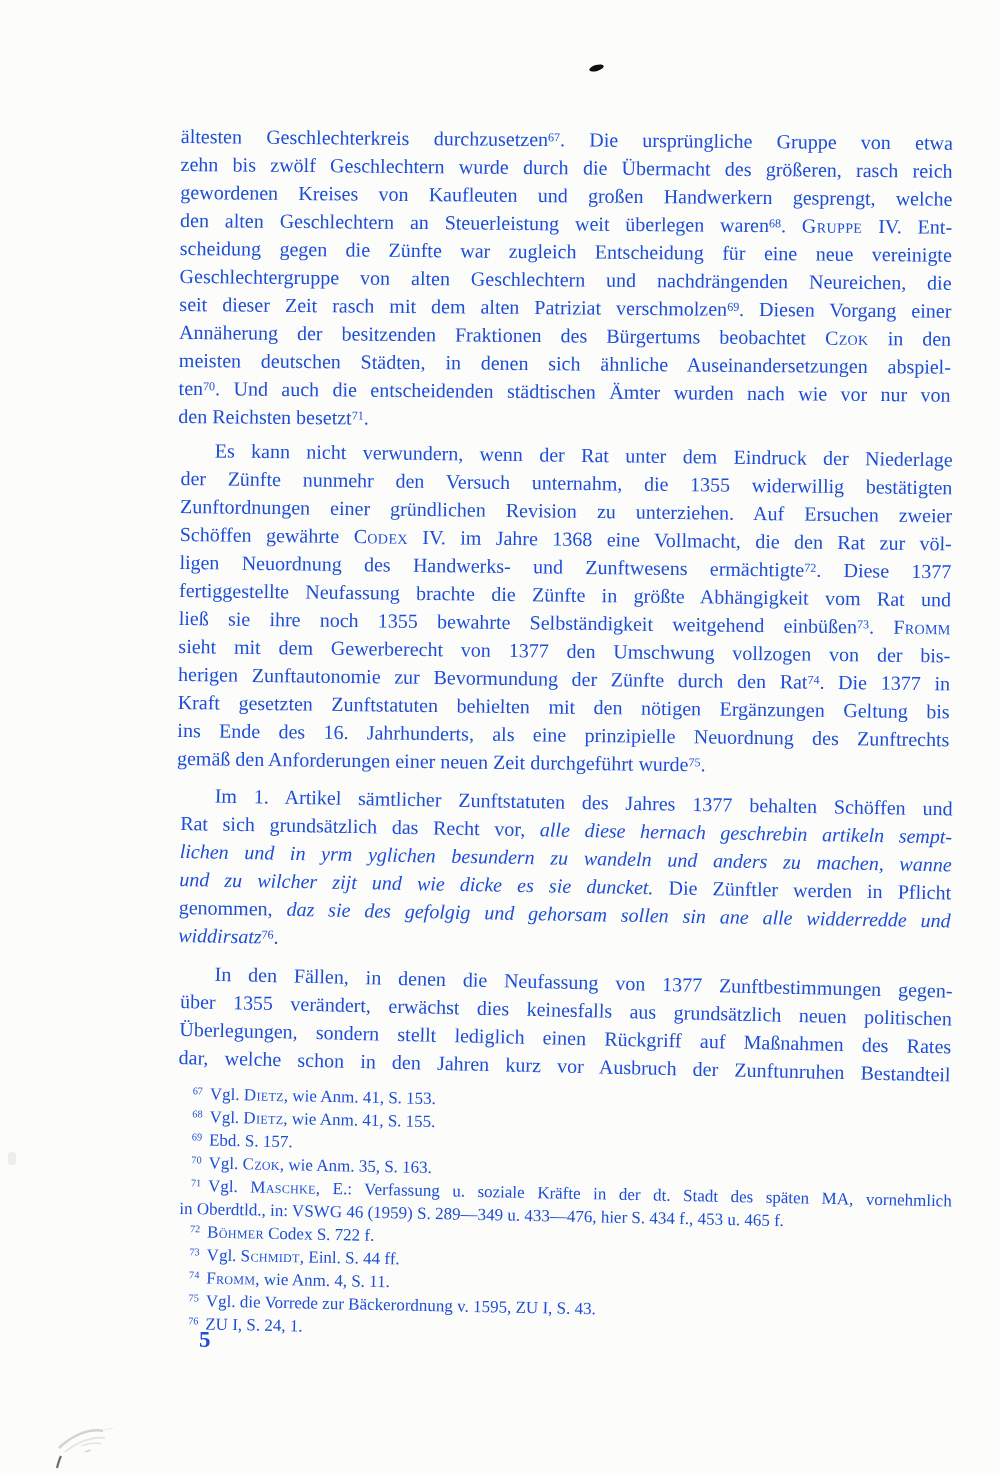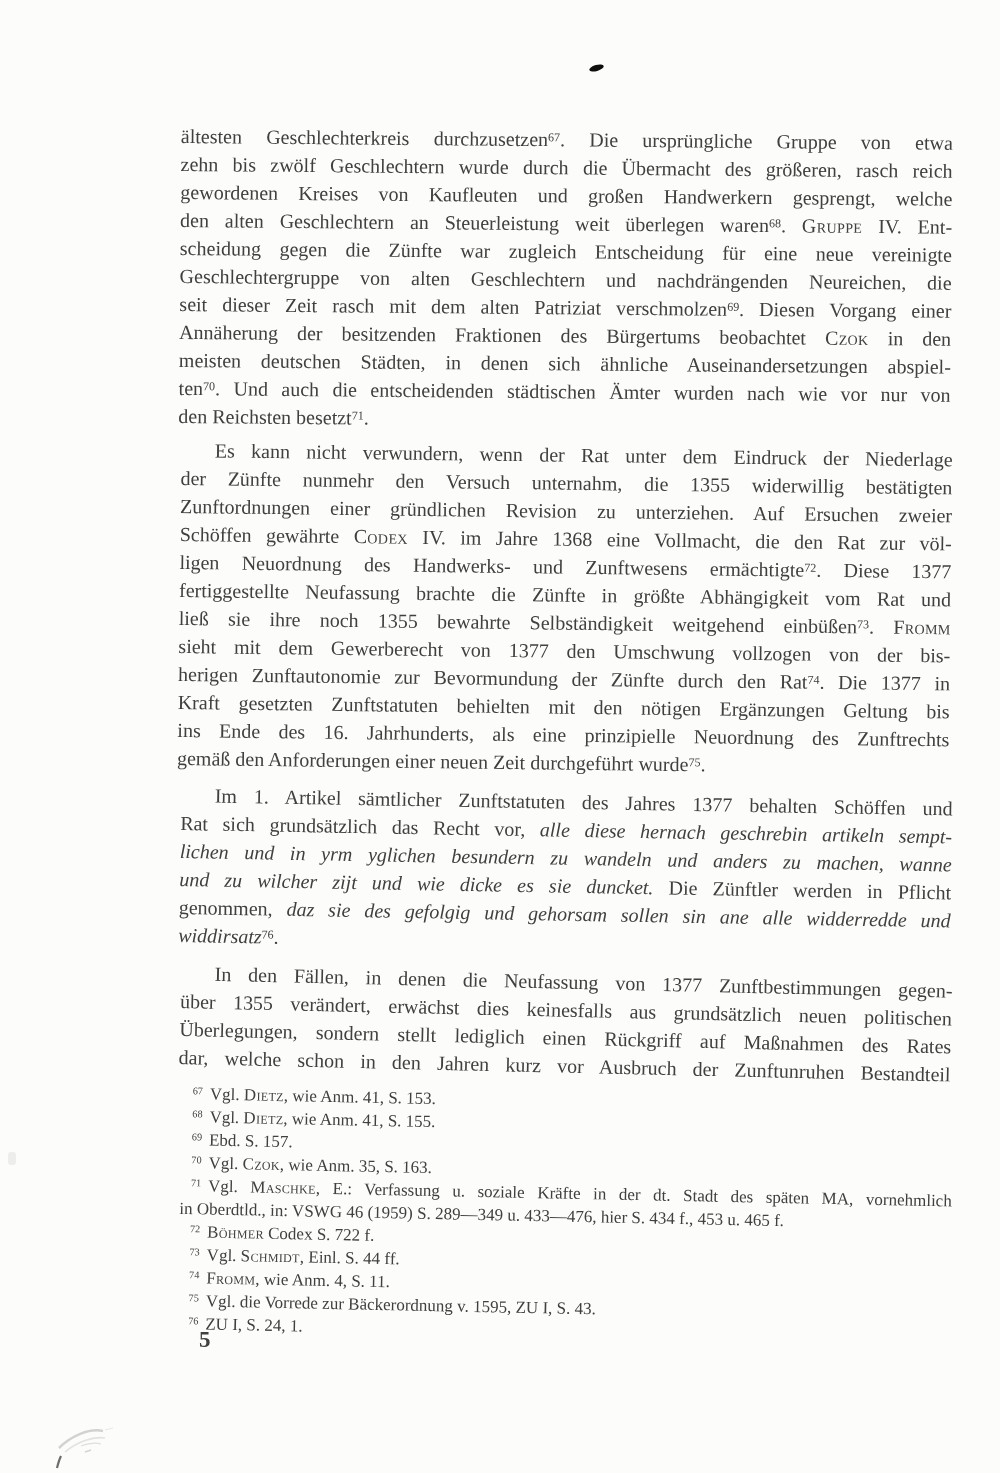--- a/index.html
+++ b/index.html
@@ -2,21 +2,21 @@
 <html><head>
 <meta charset="utf-8">
 <style>
   html,body{margin:0;padding:0;background:#e8e8e6;}
   .page{
     position:relative;
     width:1000px;height:1473px;
     background:#fcfcfa;
     overflow:hidden;
     font-family:"Liberation Serif","DejaVu Serif",serif;
-    color:#404040;
+    color:#1d4ed8;
   }
   
   .para{
     position:absolute;left:181px;width:772px;
     font-size:20px;line-height:28px;
     transform-origin:0 0;
   }
   .p1{top:122px;transform:rotate(0.5deg);}
   .p2{top:436px;transform:rotate(0.7deg);}
   .p3{top:781px;transform:rotate(1.0deg);}

